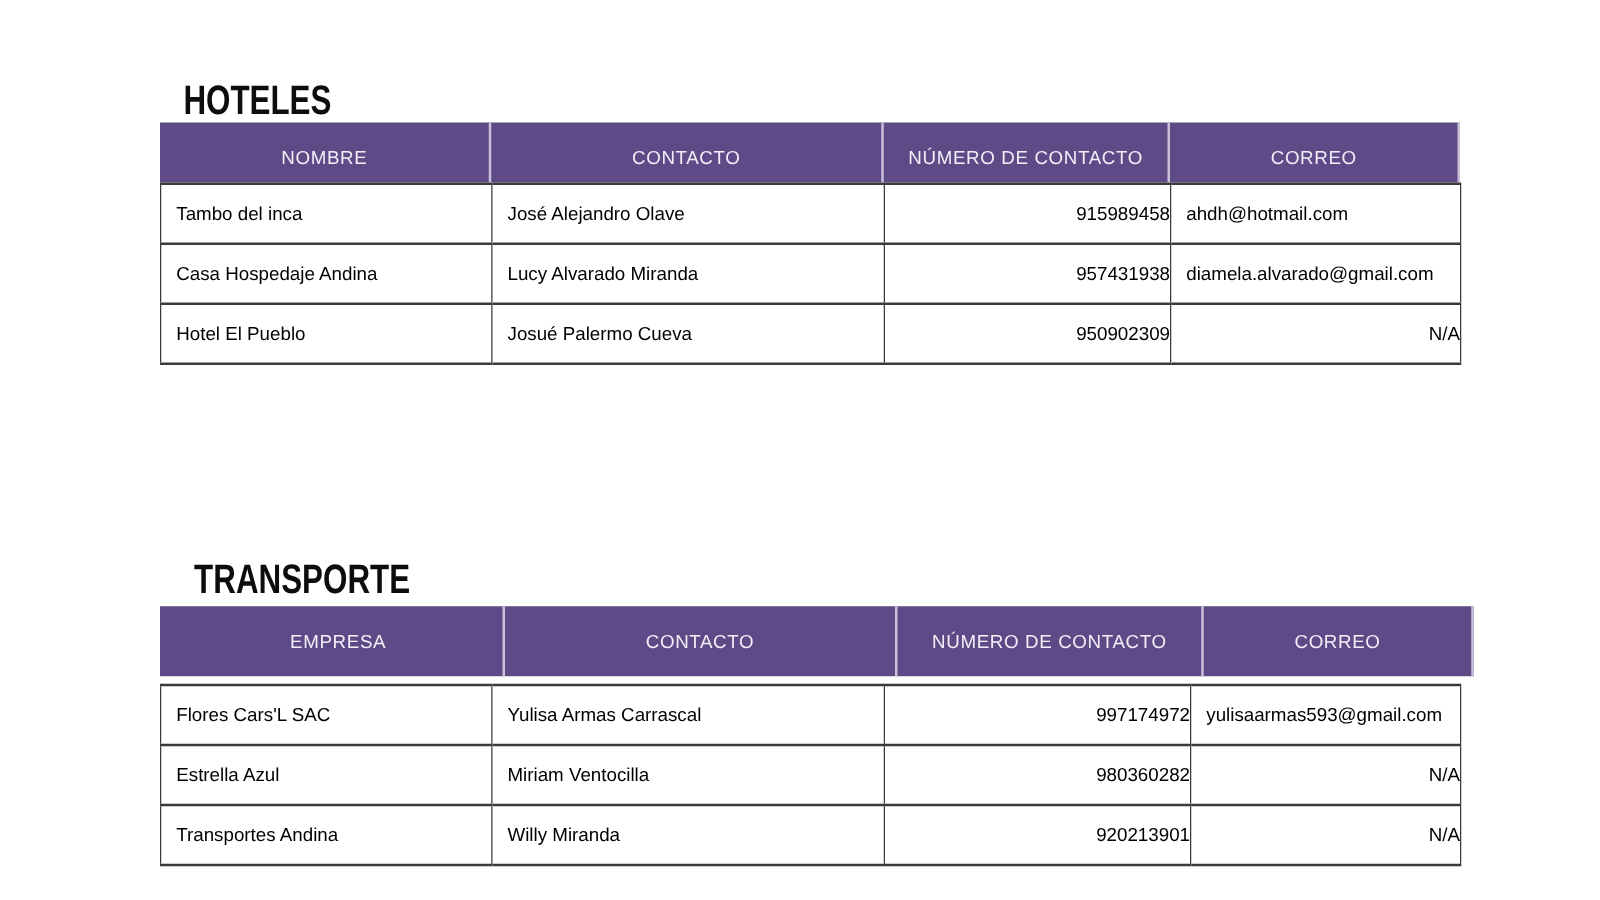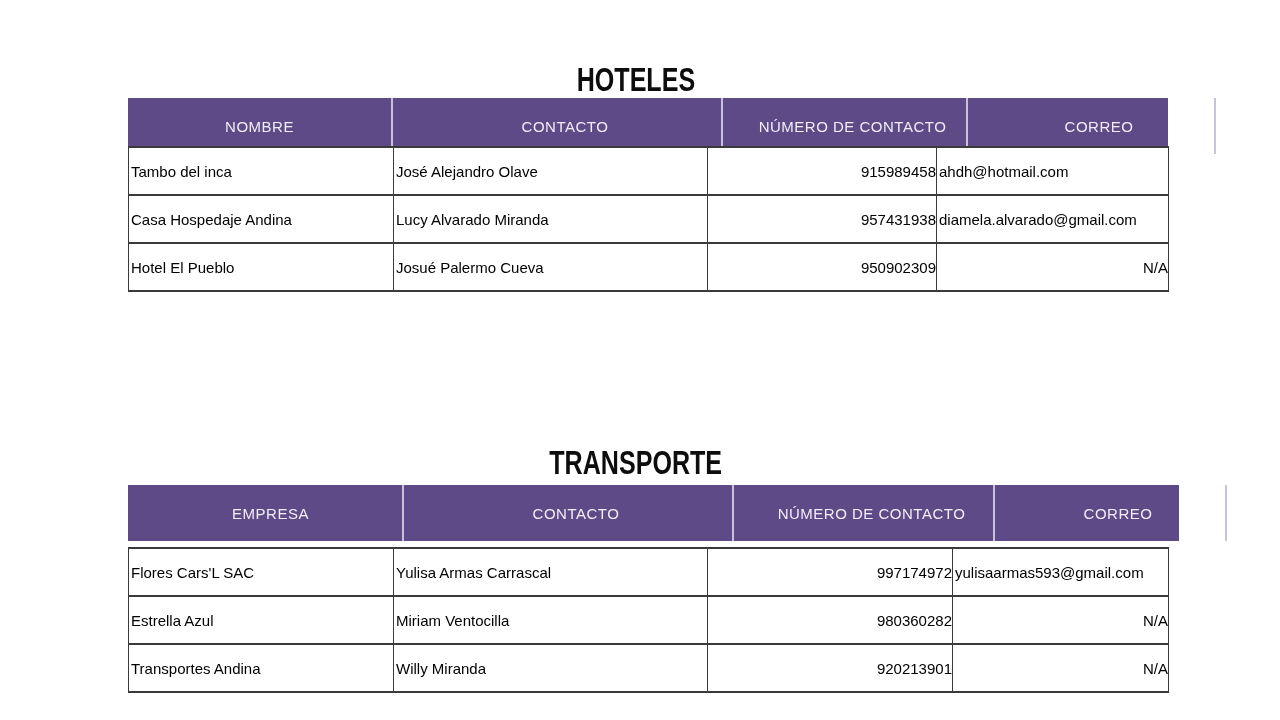--- a/index.html
+++ b/index.html
@@ -1,48 +1,48 @@
 <!DOCTYPE html>
 <html style="--header-bg: #5d4a87; --header-text: #f2eef7; --header-divider: #c9c0da; --border-dark: #3a3a3a; --title-color: #0d0d0d;"><head>
 <meta charset="utf-8">
 <style>
   html,body{margin:0;padding:0;background:#fff;}
   .sheet{
     position:relative;width:1280px;height:720px;background:#fff;
     font-family:"Liberation Sans",sans-serif;overflow:hidden;color:#000;
   }
   .tbl-title{
-    position:absolute;left:116px;width:1040px;text-align:center;
+    position:absolute;left:128px;width:1040px;
     font-weight:bold;font-size:33px;line-height:38px;color:var(--title-color,#0d0d0d);
     white-space:nowrap;
   }
   .tbl-title .tscale{display:inline-block;transform:scaleX(.76);transform-origin:50% 50%;}
   .thead{
     position:absolute;left:128px;width:1040px;height:56px;
-    background:var(--header-bg,#5d4a87);display:grid;gap:16px;
+    background:var(--header-bg,#5d4a87);display:grid;
   }
   .cols-h{grid-template-columns:265px 314px 229px 232px;}
   .cols-t{grid-template-columns:265px 314px 245px 216px;padding-left:11px;}
   .th{
     height:100%;display:flex;align-items:center;justify-content:center;
     color:var(--header-text,#f2eef7);font-size:15px;letter-spacing:.5px;
     border-right:2px solid var(--header-divider,#c9c0da);box-sizing:border-box;
     overflow:hidden;white-space:nowrap;
   }
   table.tbody{
     position:absolute;left:128px;width:1040px;
     border-collapse:collapse;table-layout:fixed;background:#fff;
   }
   table.tbody td{
     height:46px;font-size:15px;color:#000;
     border-top:2px solid var(--border-dark,#3a3a3a);
     border-bottom:2px solid var(--border-dark,#3a3a3a);
     border-left:1.5px solid var(--border-dark,#3a3a3a);
     border-right:1.5px solid var(--border-dark,#3a3a3a);
-    padding:0 2px;overflow:hidden;white-space:nowrap;vertical-align:middle;
+    padding:0 12px;overflow:hidden;white-space:nowrap;vertical-align:middle;
     text-align:left;
   }
   table.tbody td.c{text-align:right;padding:0;}
   
   #hoteles-title{top:61px;}
   #hoteles-head{top:98px;}
   #hoteles-body{top:146px;}
   #transporte-title{top:444px;}
   #transporte-head{top:485px;}
   #transporte-body{top:547px;}

